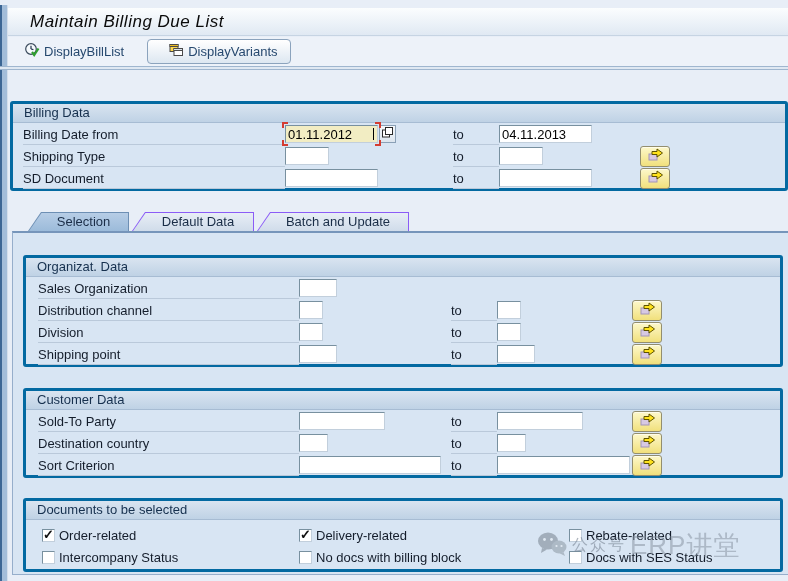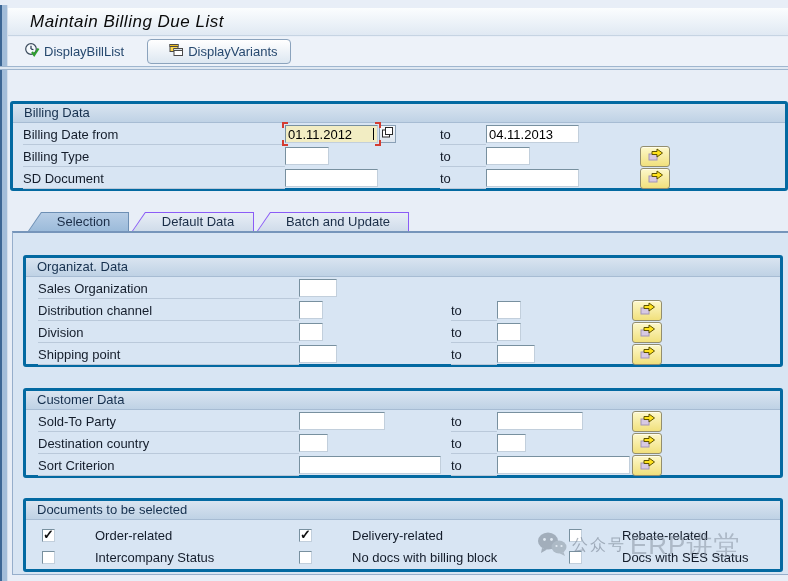--- a/index.html
+++ b/index.html
@@ -34,21 +34,21 @@
 
   
   .frow { position:relative; display:flex; align-items:center; height:22px; }
   .flabel { height:21px; line-height:21px; border-bottom:1px solid #bac9da; color:#141d2b; }
   .fcell { display:flex; align-items:center; }
   .tolabel { height:21px; line-height:21px; border-bottom:1px solid #bac9da; color:#141d2b; }
   .field { height:18px; background:#fff; border:1px solid #78909f;
     border-right-color:#c2cfdc; border-bottom-color:#c2cfdc;
     font-family:inherit; font-size:13px; padding:0 2px; color:#000; }
   .billing .flabel { margin-left:10px; width:262px; }
-  .billing .fcell { width:155px; }
+  .billing .fcell { width:168px; }
   .billing .tolabel { width:46px; }
   .billing .tocell { width:154px; display:flex; align-items:flex-end; }
   .billing .arrow-btn { position:absolute; left:627px; }
   .g2 .flabel { margin-left:12px; width:261px; }
   .g2 .fcell { width:152px; }
   .g2 .tolabel { width:46px; }
   .g2 .tocell { width:135px; display:flex; align-items:center; }
   .g2 .arrow-btn { position:absolute; left:606px; }
 
   
@@ -79,21 +79,21 @@
   .tab.active .tab-inner { background:linear-gradient(#b7cde6,#9cbbda); }
   .tabpanel { position:absolute; left:12px; top:231px; width:776px; height:344px;
     background:#d8e5f3; border-top:2px solid #7695ba; border-left:1px solid #96aecb; border-bottom:1px solid #96aecb; }
 
   
   .cb-grid { display:grid; grid-template-columns:257px 270px auto; padding:4px 0 0 16px; }
   .cb-item { display:flex; align-items:center; height:22px; cursor:default; }
   .cb { width:13px; height:13px; background:#fff; border:1px solid #78909f;
     border-right-color:#c2cfdc; border-bottom-color:#c2cfdc; position:relative; margin-right:4px; flex:none; }
   .cb.checked::after { content:"✓"; position:absolute; left:0; top:-3px; font-size:13px; font-weight:bold; color:#101010; }
-  .cb-label { color:#141d2b;margin-left:36px; }
+  .cb-label { color:#141d2b; }
 
   
   .watermark { position:absolute; left:536px; top:528px; display:flex; align-items:center; gap:4px;
     z-index:50; pointer-events:none; color:rgba(118,130,144,.58); }
   .wm-cn { font-size:16px; letter-spacing:2px; }
   .wm-erp { font-size:26px; letter-spacing:1px; color:rgba(130,142,156,.5); }
 </style>
 </head>
 <body>
 
@@ -151,21 +151,21 @@
         </span>
       </button>
     </span>
     <span class="tolabel">to</span>
     <span class="tocell">
       <input class="field" style="width: 93px;" value="04.11.2013">
     </span>
   </div>
 
   <div class="frow">
-    <span class="flabel">Billing Type</span>
+    <span class="flabel">Shipping Type</span>
     <span class="fcell">
         <input class="field" style="width: 44px;" value="">
       </span>
     <span class="tolabel">to</span>
     <span class="tocell">
         <input class="field" style="width: 44px;" value="">
       </span>
     <button class="arrow-btn">
       <span>
         <svg width="17" height="15" viewBox="0 0 17 15">

